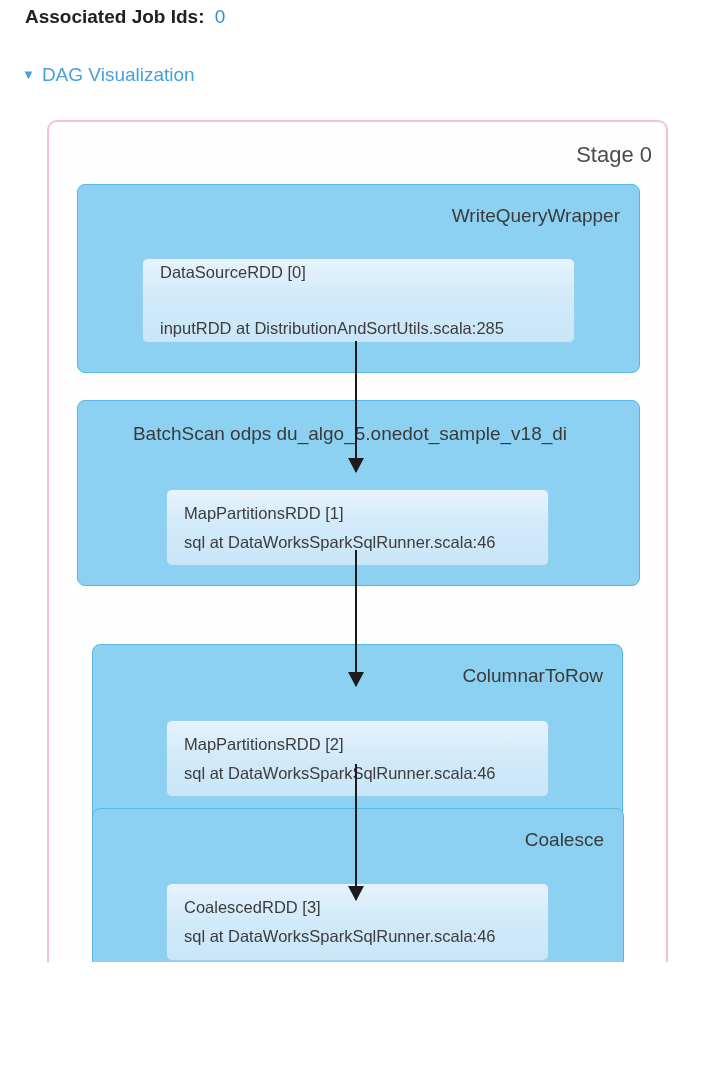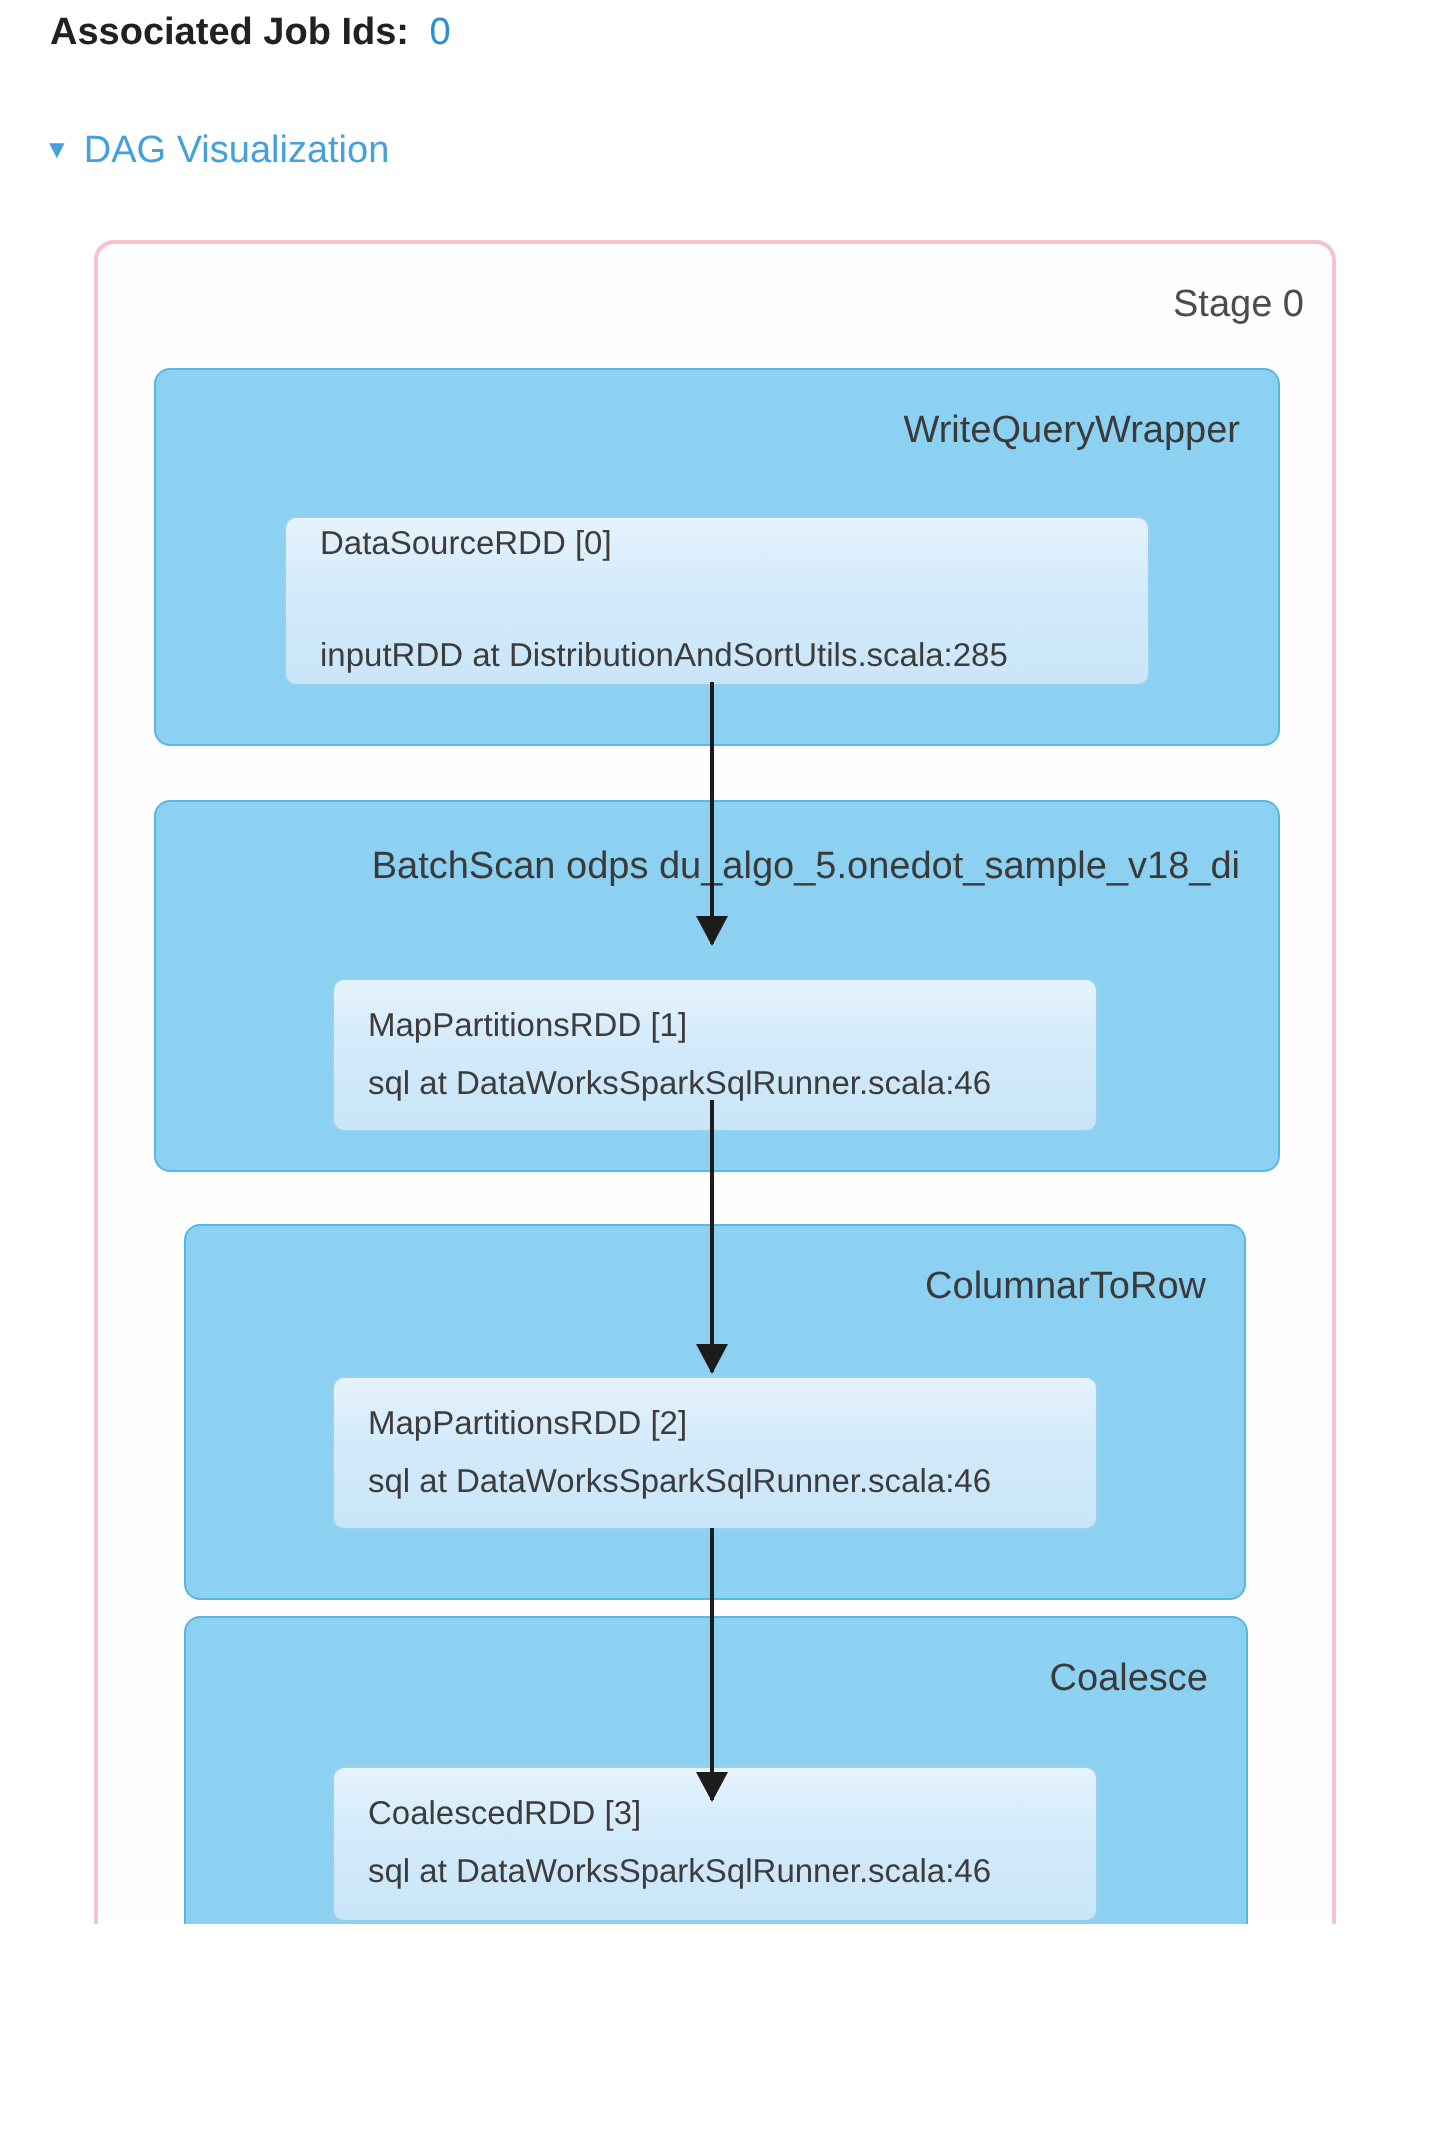--- a/index.html
+++ b/index.html
@@ -64,47 +64,47 @@
     width: 621px;
     height: 928px;
     background: #fffefe;
     border: 2px solid #f6c3cd;
     border-radius: 10px;
   }
   .stage-label {
     position: absolute;
     top: 20px;
     right: 14px;
-    font-size: 19px;
+    font-size: 22px;
     color: #4c4c4c;
   }
 
   
   .node {
     position: absolute;
     background: #8dd1f2;
     border: 1px solid #58b7e3;
     border-radius: 8px;
   }
   .node-0 { left: 77px; top: 184px; width: 563px; height: 189px; }
   .node-1 { left: 77px; top: 400px; width: 563px; height: 186px; }
-  .node-2 { left: 92px; top: 612px; width: 531px; height: 188px; }
+  .node-2 { left: 92px; top: 644px; width: 531px; height: 188px; }
   .node-3 { left: 92px; top: 808px; width: 532px; height: 185px; }
 
   .node-title {
     font-size: 19px;
     color: #3a3a3a;
     padding-top: 20px;
     padding-right: 19px;
     padding-left: 2px;
     text-align: right;
     white-space: nowrap;
     overflow: hidden;
   }
-  .node-1 .node-title { padding-top: 22px; }
+  .node-1 .node-title { text-align: center; padding-top: 22px; }
 
   
   .rdd-box {
     position: absolute;
     background: linear-gradient(180deg, #e6f3fc 0%, #d2eafa 45%, #c9e6f8 100%);
     border: 1px solid #98d1f0;
     border-radius: 6px;
     display: flex;
     flex-direction: column;
     justify-content: center;

